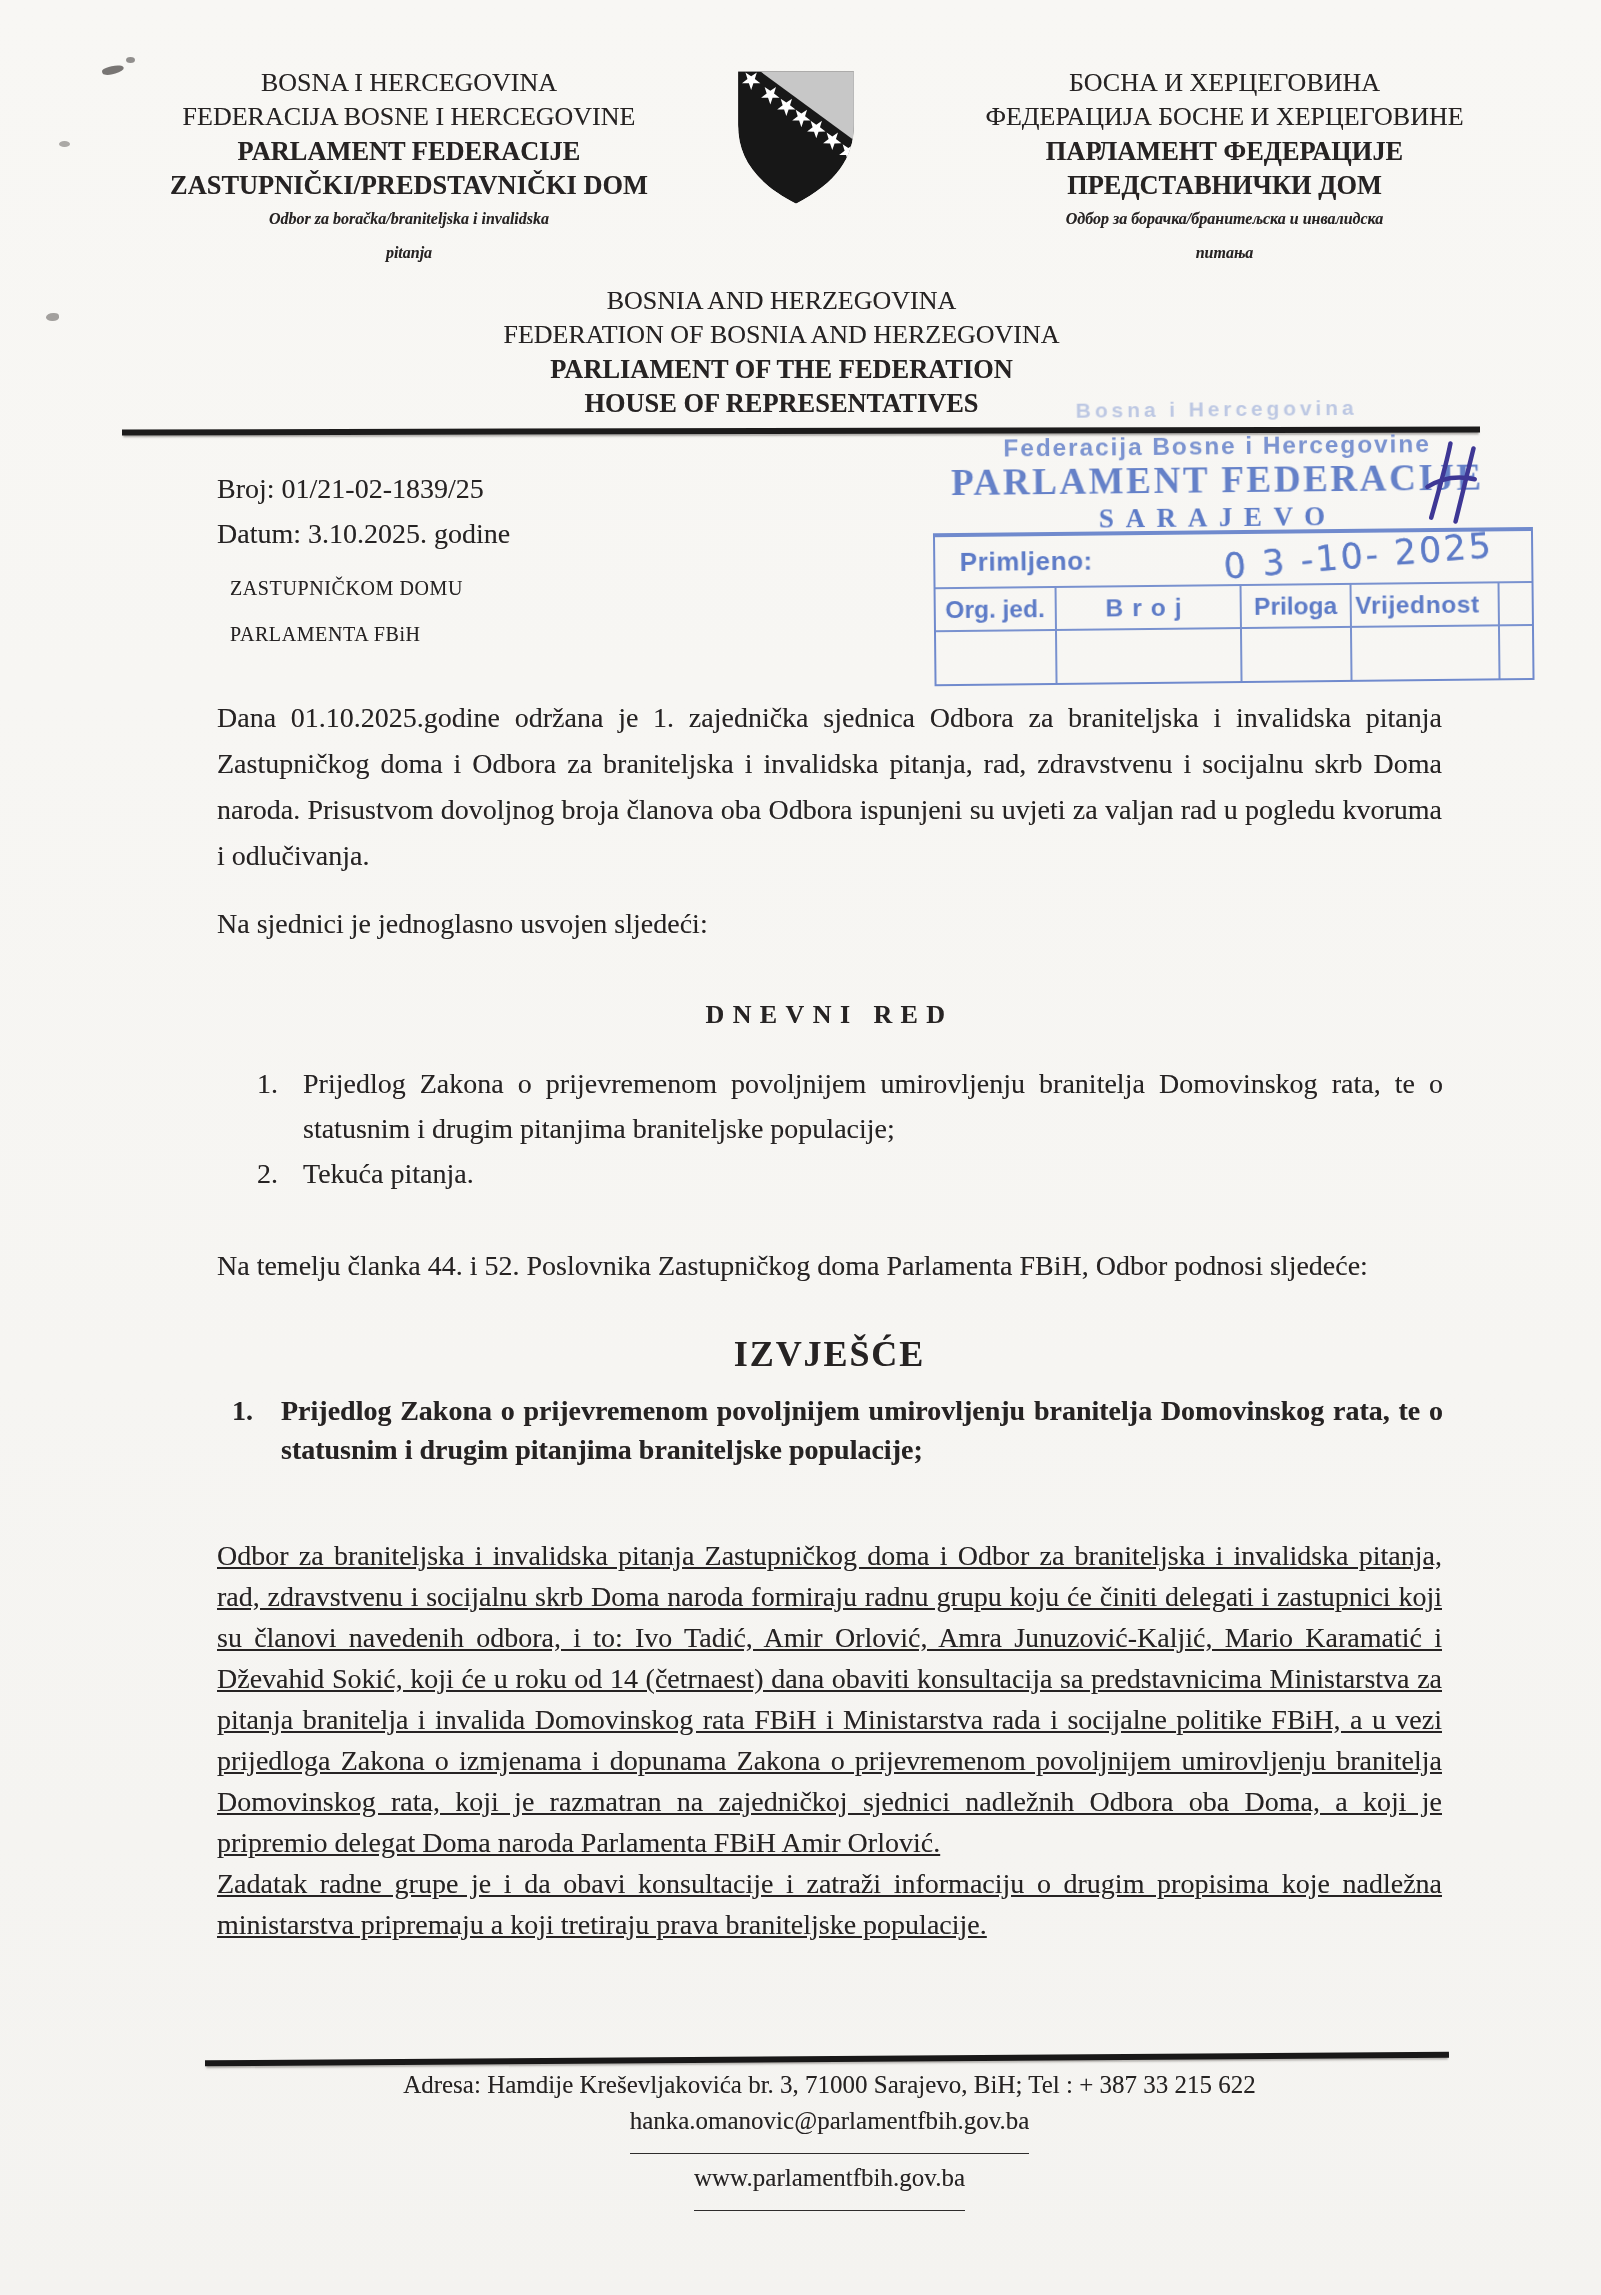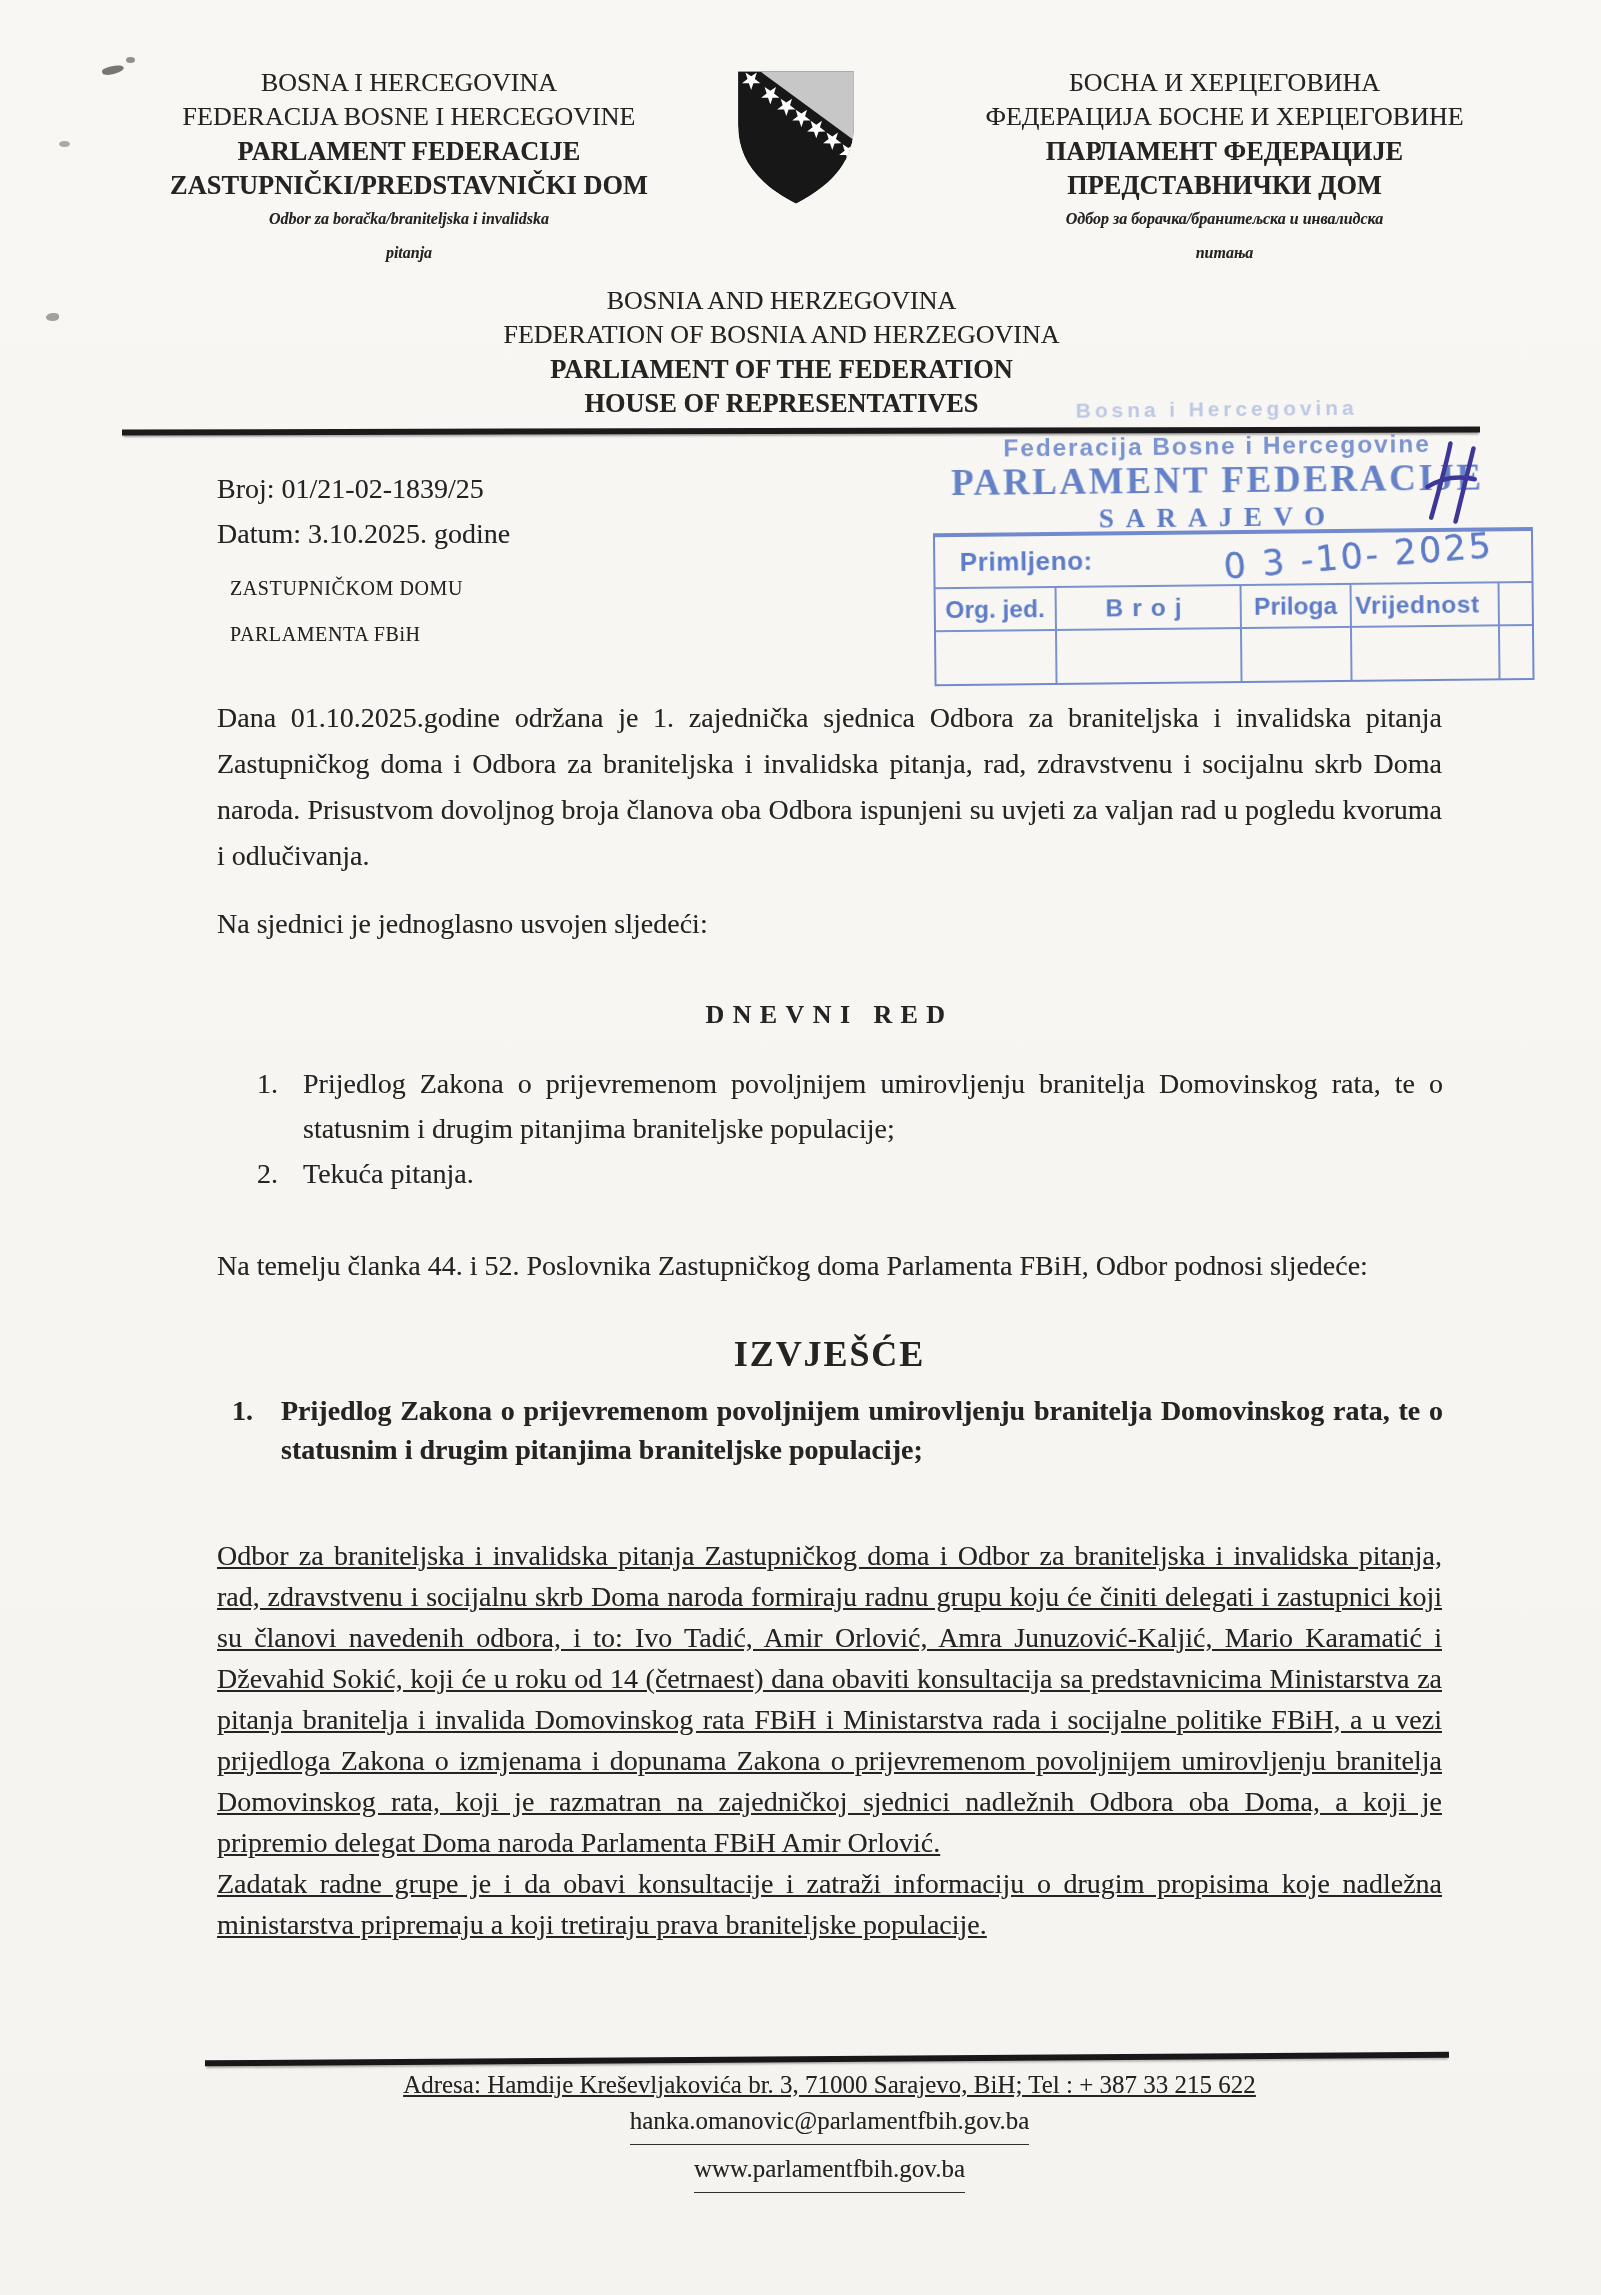--- a/index.html
+++ b/index.html
@@ -79,22 +79,22 @@
     font-weight:bold;font-size:36px;letter-spacing:1.9px;}
   .report-item{position:absolute;left:232px;top:1391px;width:1211px;font-size:28px;
     font-weight:bold;line-height:39px;display:flex;}
   .r-num{width:49px;flex:0 0 49px;}
   .r-text{flex:1;text-align:justify;}
   .long-block{position:absolute;left:217px;top:1535px;width:1225px;font-size:28px;line-height:41px;}
   .long-block p{margin:0;text-align:justify;text-decoration:underline;}
 
   
   .footer{position:absolute;left:217px;top:2072px;width:1225px;text-align:center;font-size:25px;line-height:26px;}
-  .f-line{display:block;margin-bottom:7.7px;text-decoration:underline;}
-  .f-link{display:inline-block;border-bottom:1.9px solid #2e2c2c;padding-bottom:10px;margin-top:2.6px;}
+  .f-line{display:block;margin-bottom:7.7px;}
+  .f-link{display:inline-block;border-bottom:1.9px solid #2e2c2c;padding-bottom:19px;margin-top:2.6px;}
 
   
   .speck{position:absolute;background:#4d4a48;border-radius:50%;opacity:.75;}
   .sp1{left:102px;top:66px;width:22px;height:8.4px;transform:rotate(-14deg);border-radius:40% 60% 50% 50%;}
   .sp2{left:126px;top:57px;width:9px;height:5.8px;opacity:.6;}
   .sp3{left:59px;top:141px;width:11px;height:6.4px;opacity:.45;}
   .sp4{left:46px;top:313px;width:13px;height:7.7px;opacity:.5;border-radius:60% 40% 50% 50%;}
 </style>
 </head>
 <body>

